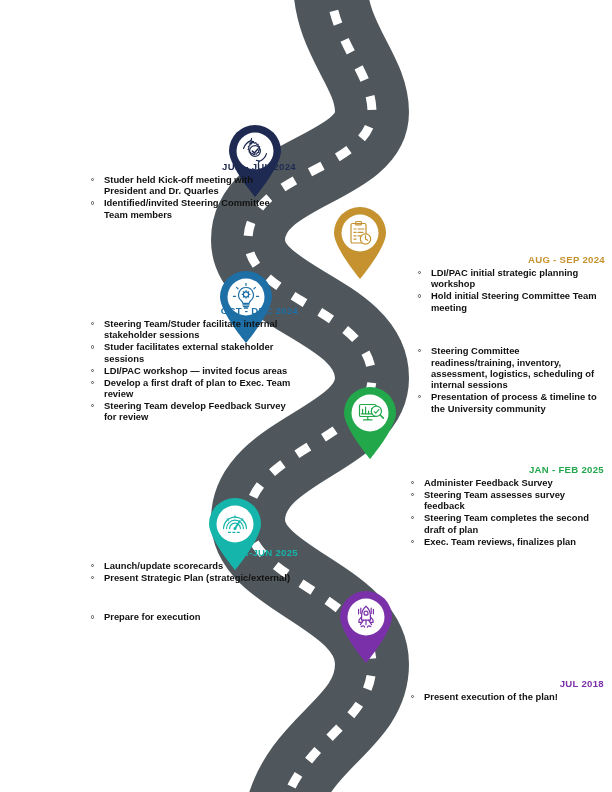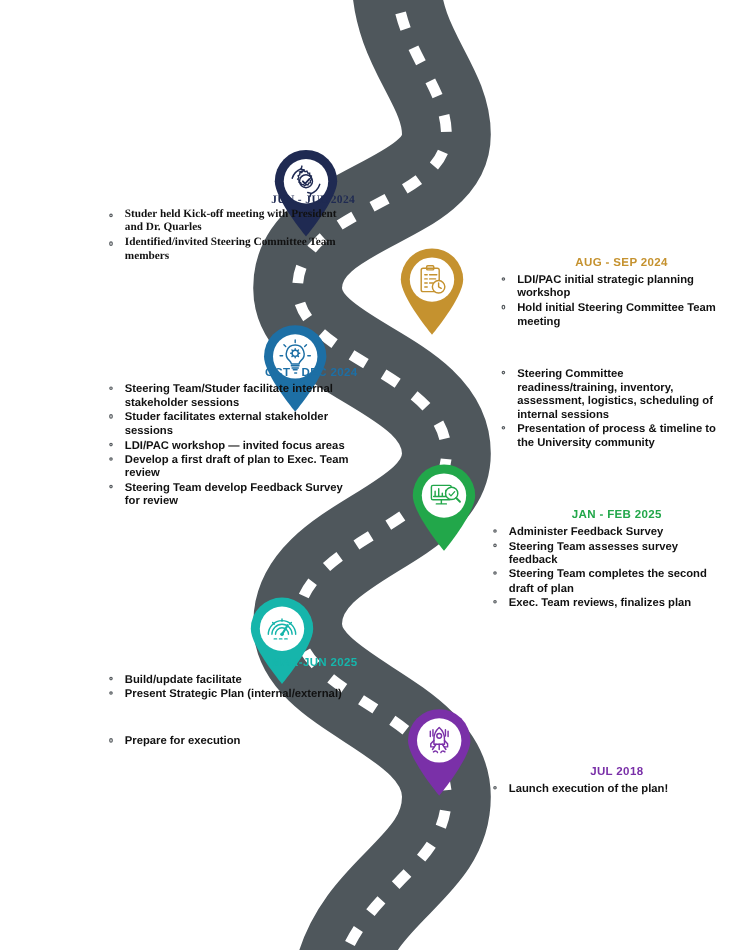--- a/index.html
+++ b/index.html
@@ -44,21 +44,21 @@
   }
   .stage-heading {
     font-size: 9.6px;
     font-weight: bold;
     letter-spacing: 0.3px;
     margin: 0 0 1px 0;
     line-height: 12px;
     white-space: nowrap;
   }
   .stage-heading.align-right { text-align: right; }
-  .stage-heading.align-left  { text-align: center; }
+  .stage-heading.align-left  { text-align: right; margin-top: 40px; }
   .stage-heading.indent-left { padding-left: 18px; }
 
   ul.stage-list {
     list-style: none;
     margin: 0;
     padding: 0;
   }
   ul.stage-list li {
     position: relative;
     font-size: 9.4px;
@@ -73,21 +73,21 @@
     left: 5px;
     top: 4px;
     width: 3.2px;
     height: 3.2px;
     border: 1px solid #555a5e;
     border-radius: 50%;
     box-sizing: border-box;
   }
 
   
-  #block-1 { left: 86px;  top: 161px; width: 210px; font-family: Liberation Serif, serif; }
+  #block-1 { left: 86px;  top: 161px; width: 210px; }
   #block-2 { left: 413px; top: 214px; width: 192px; }
   #block-3 { left: 86px;  top: 305px; width: 212px; }
   #block-4 { left: 406px; top: 424px; width: 198px; }
   #block-5 { left: 86px;  top: 547px; width: 212px; }
   #block-6 { left: 406px; top: 638px; width: 198px; }
 
   
   #pin-1 { left: 226px; top: 124px; }
   #pin-2 { left: 331px; top: 206px; }
   #pin-3 { left: 217px; top: 270px; }
@@ -247,26 +247,26 @@
       <li style="color: rgb(17, 17, 17);"><span class="bullet" style="border-color: rgb(85, 90, 94);"></span><span>Administer Feedback Survey</span></li>
       <li style="color: rgb(17, 17, 17);"><span class="bullet" style="border-color: rgb(85, 90, 94);"></span><span>Steering Team assesses survey feedback</span></li>
       <li style="color: rgb(17, 17, 17);"><span class="bullet" style="border-color: rgb(85, 90, 94);"></span><span>Steering Team completes the second draft of plan</span></li>
       <li style="color: rgb(17, 17, 17);"><span class="bullet" style="border-color: rgb(85, 90, 94);"></span><span>Exec. Team reviews, finalizes plan</span></li>
     </ul>
   </div>
 
   <div class="stage-text" id="block-5">
     <div class="stage-heading align-right" style="color: rgb(22, 181, 171);">MAR-JUN 2025</div>
     <ul class="stage-list">
-      <li style="color: rgb(17, 17, 17);"><span class="bullet" style="border-color: rgb(85, 90, 94);"></span><span>Build/update facilitate</span></li>
-      <li style="color: rgb(17, 17, 17);"><span class="bullet" style="border-color: rgb(85, 90, 94);"></span><span>Present Strategic Plan (internal/external)</span></li>
+      <li style="color: rgb(17, 17, 17);"><span class="bullet" style="border-color: rgb(85, 90, 94);"></span><span>Launch/update scorecards</span></li>
+      <li style="color: rgb(17, 17, 17);"><span class="bullet" style="border-color: rgb(85, 90, 94);"></span><span>Present Strategic Plan (strategic/external)</span></li>
       <li style="color: rgb(17, 17, 17); margin-top: 28px;"><span class="bullet" style="border-color: rgb(85, 90, 94);"></span><span>Prepare for execution</span></li>
     </ul>
   </div>
 
   <div class="stage-text" id="block-6">
     <div class="stage-heading align-left indent-left" style="color: rgb(122, 48, 168);">JUL 2018</div>
     <ul class="stage-list">
-      <li style="color: rgb(17, 17, 17);"><span class="bullet" style="border-color: rgb(85, 90, 94);"></span><span>Launch execution of the plan!</span></li>
+      <li style="color: rgb(17, 17, 17);"><span class="bullet" style="border-color: rgb(85, 90, 94);"></span><span>Present execution of the plan!</span></li>
     </ul>
   </div>
 
 </div>
 
 </body></html>

